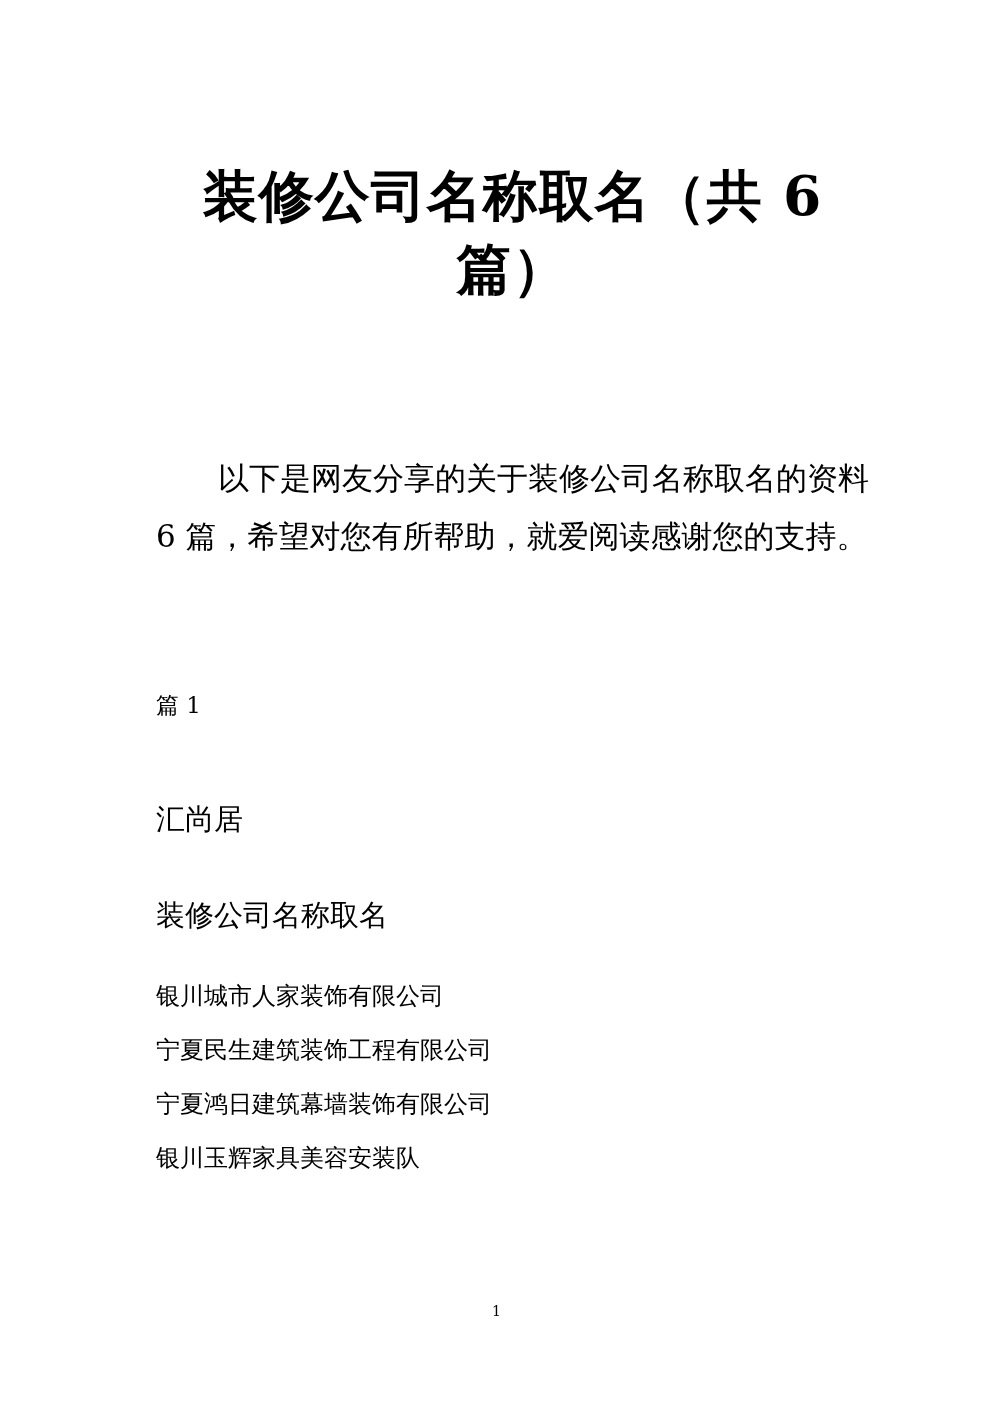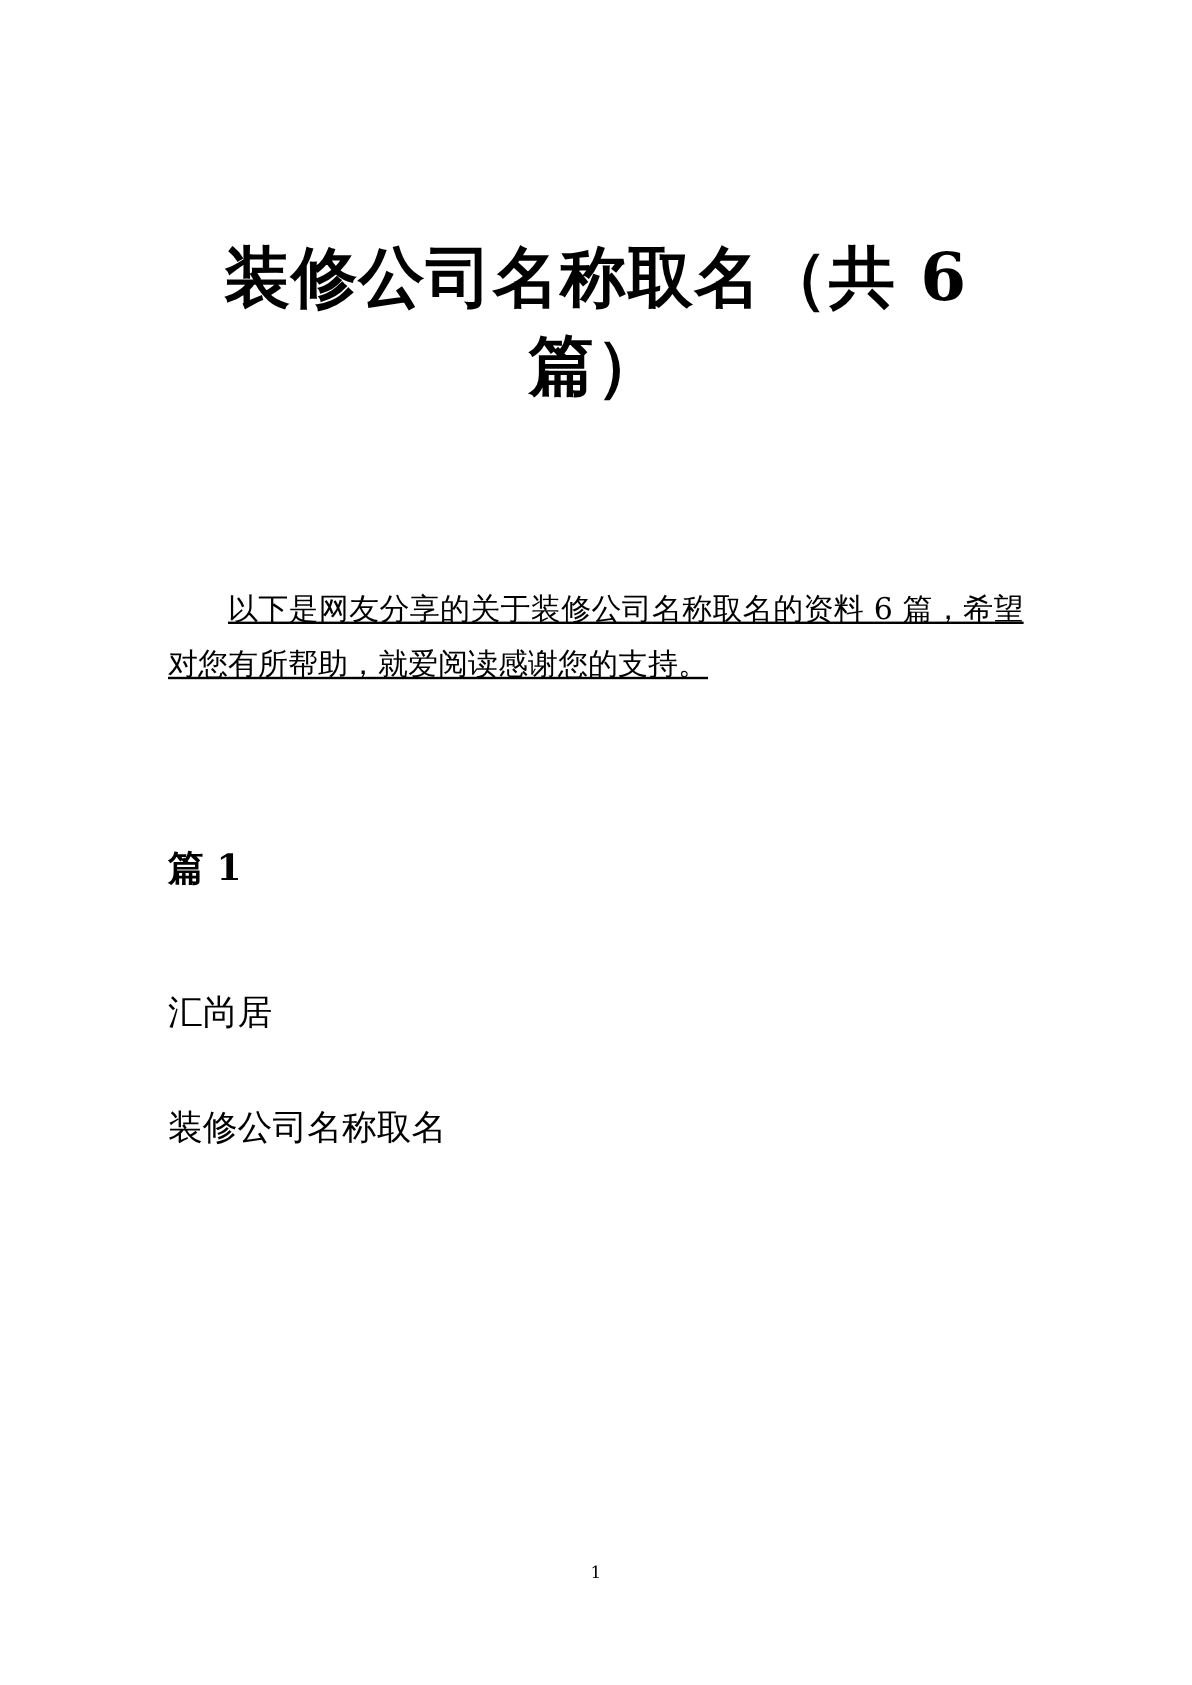--- a/index.html
+++ b/index.html
@@ -12,49 +12,47 @@
     width: 993px;
     height: 1404px;
     margin: 0 auto;
     background: #ffffff;
     font-family: "DejaVu Serif", "Liberation Serif", serif;
     color: #000000;
     overflow: hidden;
   }
   .content {
     position: absolute;
-    left: 140px;
+    left: 156px;
     top: 0;
     width: 713px;
-    margin-top: 35px;
   }
   .doc-title {
     margin: 0;
     padding-top: 160px;
     text-align: center;
     font-size: 55px;
     font-weight: bold;
     line-height: 1.32;
     letter-spacing: 1px;
     font-family: "DejaVu Serif", "Liberation Serif", serif;
   }
   .intro {
     margin: 0;
     padding-top: 145px;
-    font-size: 25px;
+    font-size: 31px;
     line-height: 1.85;
     text-indent: 2em;
     text-align: justify;
-    text-decoration: underline;
   }
   .section-label {
     margin: 0;
     padding-top: 122px;
-    font-size: 30px;
-    font-weight: bold;
+    font-size: 23px;
+    font-weight: normal;
     line-height: 1.6;
   }
   .para {
     margin: 0;
     padding-top: 72px;
     font-size: 29px;
     line-height: 1.6;
   }
   .para.tight {
     padding-top: 50px;
@@ -89,17 +87,23 @@
     <h1 class="doc-title">装修公司名称取名（共 6 篇）</h1>
 
     <p class="intro">以下是网友分享的关于装修公司名称取名的资料 6 篇，希望对您有所帮助，就爱阅读感谢您的支持。</p>
 
     <p class="section-label">篇 1</p>
 
     <p class="para">汇尚居</p>
 
     <p class="para tight">装修公司名称取名</p>
 
+    <ul class="list">
+      <li>银川城市人家装饰有限公司</li>
+      <li>宁夏民生建筑装饰工程有限公司</li>
+      <li>宁夏鸿日建筑幕墙装饰有限公司</li>
+      <li>银川玉辉家具美容安装队</li>
+    </ul>
 
   </div>
 
   <div class="page-number">1</div>
 </div>
 
 </body></html>

